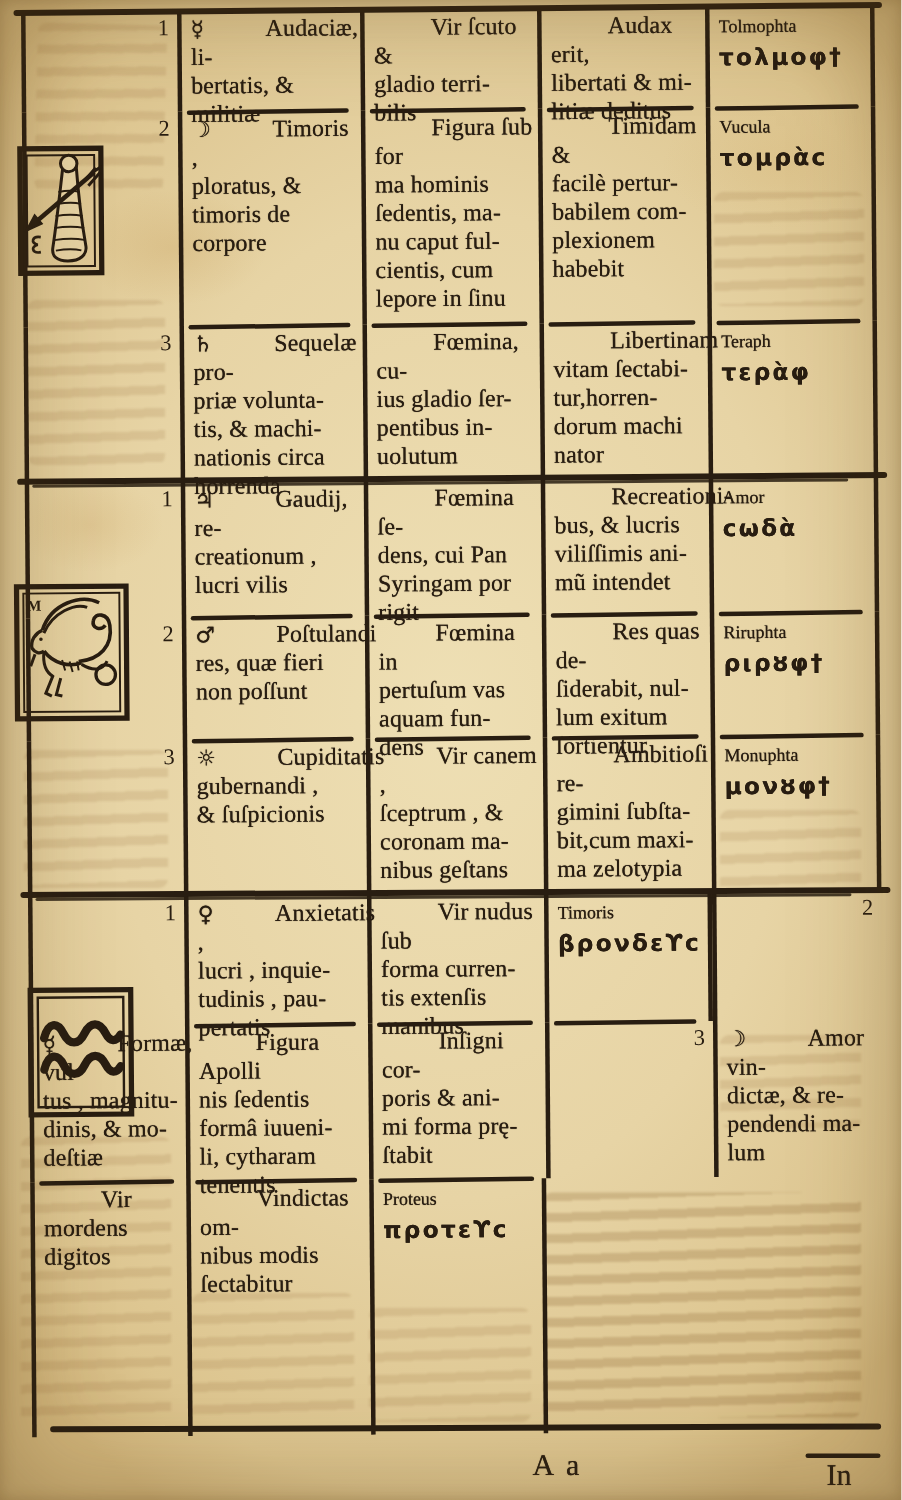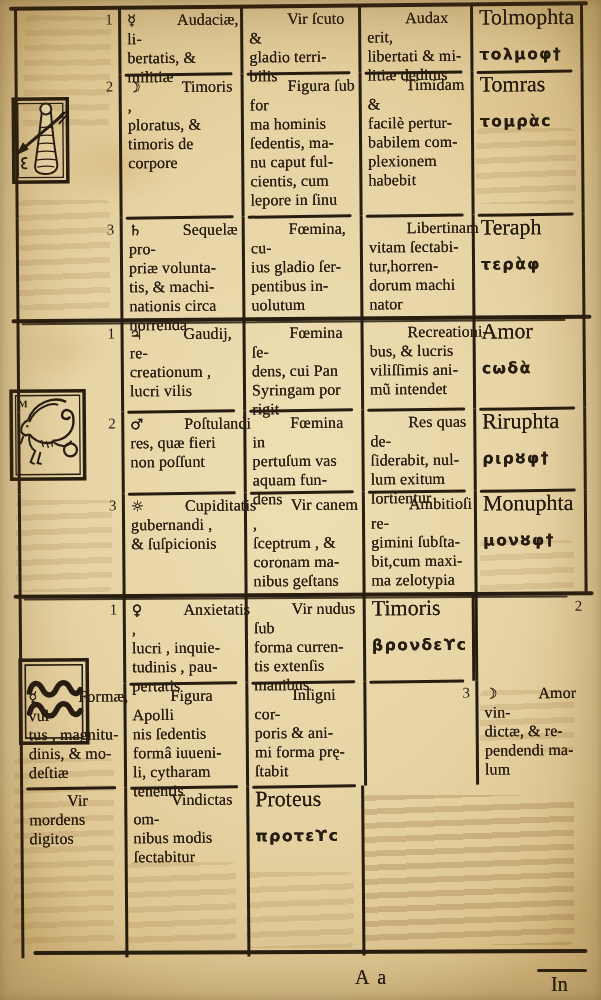--- a/index.html
+++ b/index.html
@@ -57,25 +57,25 @@
   }
   .t{
     white-space:pre-line;font-size:16px;line-height:19px;
     text-shadow:0 0 .5px var(--ink);letter-spacing:.1px;margin-left:38px;
   }
   .sym{
     font-family:"DejaVu Sans",sans-serif;font-size:14.5px;
     margin-right:3px;text-shadow:0 0 .6px var(--ink);
   }
   .nomen{
-    font-size:22px;line-height:20px;text-shadow:0 0 .5px var(--ink);
+    font-size:12px;line-height:20px;text-shadow:0 0 .5px var(--ink);
   }
   .coptic{
     font-family:"DejaVu Sans",sans-serif;font-weight:bold;
-    font-size:15.5px;letter-spacing:1.5px;margin-top:18px;
+    font-size:15.5px;letter-spacing:1.5px;margin-top:2px;
     text-shadow:0 0 .4px var(--ink);
   }
   
   .hline{position:absolute;background:var(--ink);border-radius:2px;}
   .top-line{left:-5px;top:-2px;width:579px;height:4px;transform:rotate(-0.08deg);}
   .gsep{left:-5px;width:580px;height:3.5px;}
   .gsep::after{content:"";position:absolute;top:3.5px;left:10px;right:26px;height:2.5px;background:var(--ink);opacity:.85;border-radius:2px;}
   .gsep1{top:311px;}
   .gsep2{top:587px;transform:rotate(0.12deg);}
   .bottom-line{top:944px;left:12px;width:554px;height:4px;transform:rotate(0.25deg);}
@@ -133,21 +133,21 @@
 ſedentis, ma-
 nu caput ful-
 cientis, cum
 lepore in ſinu</span></div>
     <div class="cell c4 rsep"><span class="t">Timidam &amp;
 facilè pertur-
 babilem com-
 plexionem
 habebit</span></div>
     <div class="cell c5 rsep">
-        <div class="nomen">Tomras</div>
+        <div class="nomen">Vucula</div>
         <div class="coptic">τομρὰϲ</div>
       </div>
 
     <div class="cell cm">
         <span class="rownum">3</span>
       </div>
     <div class="cell c2"><span class="sym">♄</span><span class="t">Sequelæ pro-
 priæ volunta-
 tis, &amp; machi-
 nationis circa

